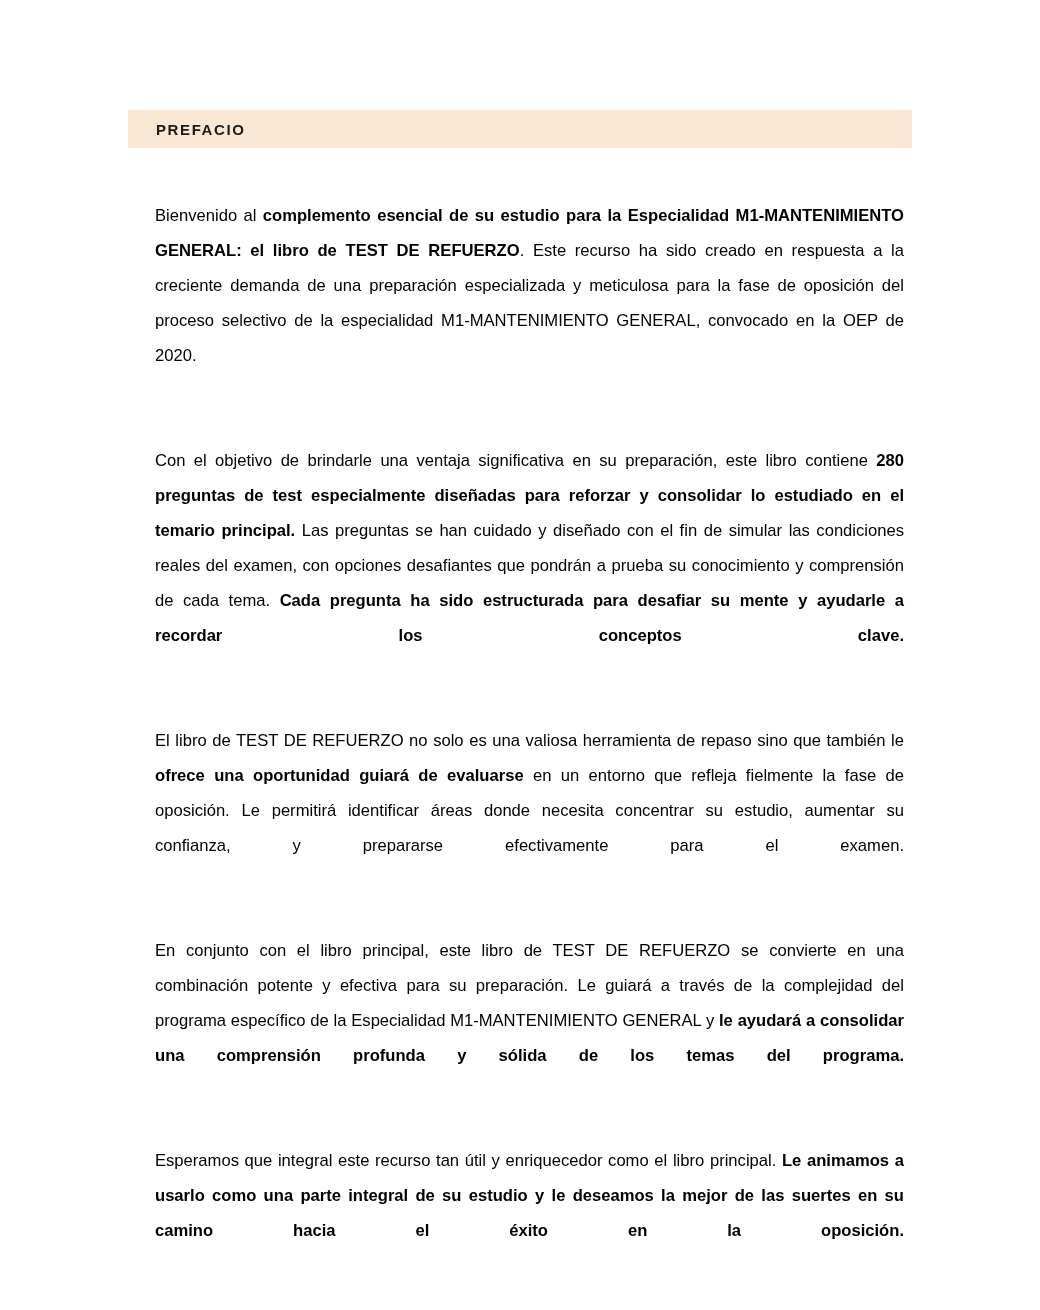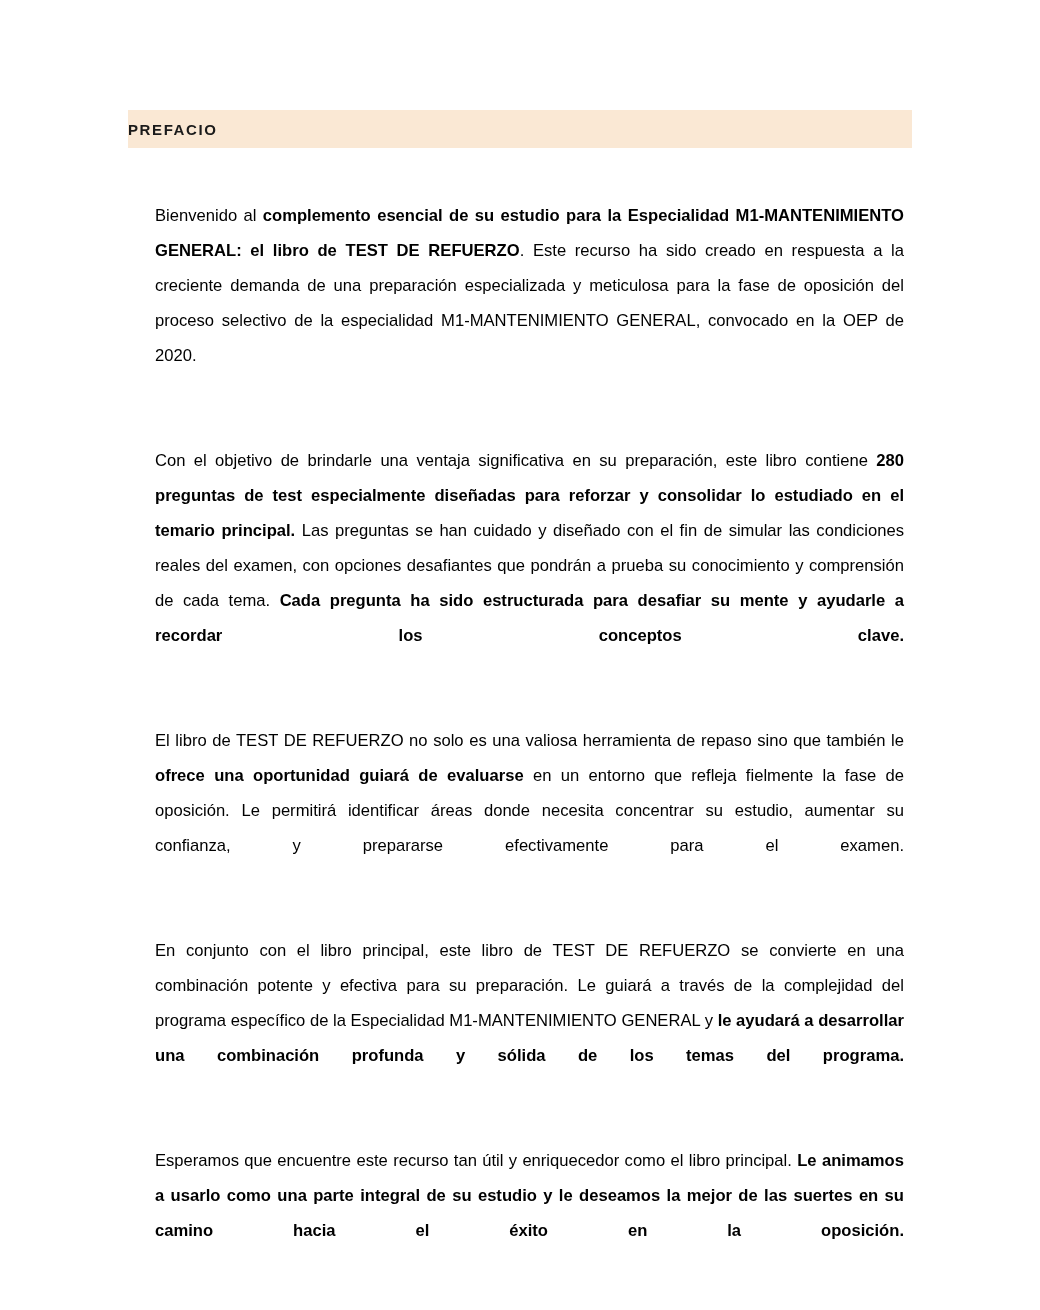--- a/index.html
+++ b/index.html
@@ -28,21 +28,21 @@
     position: absolute;
     left: 128px;
     top: 110px;
     width: 784px;
     height: 38px;
     background: #fae8d4;
     display: flex;
     align-items: center;
   }
   .section-banner-title {
-    padding-left: 0;
+    padding-left: 28px;
     font-size: 15px;
     font-weight: 700;
     letter-spacing: 1.6px;
     color: #1a1a1a;
     font-family: "Liberation Sans", sans-serif;
     white-space: nowrap;
   }
 
   
   .content {
@@ -86,18 +86,18 @@
 <div class="page">
 
   <div class="section-banner" style="background: rgb(250, 232, 212);">
     <span class="section-banner-title" style="color: rgb(26, 26, 26);">PREFACIO</span>
   </div>
 
   <div class="content">
     <p class="para"><span>Bienvenido al </span><b>complemento esencial de su estudio para la Especialidad M1-MANTENIMIENTO GENERAL: el libro de TEST DE REFUERZO</b><span>. Este recurso ha sido creado en respuesta a la creciente demanda de una preparación especializada y meticulosa para la fase de oposición del proceso selectivo de la especialidad M1-MANTENIMIENTO GENERAL, convocado en la OEP de 2020.</span></p>
     <p class="para"><span>Con el objetivo de brindarle una ventaja significativa en su preparación, este libro contiene </span><b>280 preguntas de test especialmente diseñadas para reforzar y consolidar lo estudiado en el temario principal.</b><span> Las preguntas se han cuidado y diseñado con el fin de simular las condiciones reales del examen, con opciones desafiantes que pondrán a prueba su conocimiento y comprensión de cada tema. </span><b>Cada pregunta ha sido estructurada para desafiar su mente y ayudarle a recordar los conceptos clave.</b></p>
     <p class="para"><span>El libro de TEST DE REFUERZO no solo es una valiosa herramienta de repaso sino que también le </span><b>ofrece una oportunidad guiará de evaluarse</b><span> en un entorno que refleja fielmente la fase de oposición. Le permitirá identificar áreas donde necesita concentrar su estudio, aumentar su confianza, y prepararse efectivamente para el examen.</span></p>
-    <p class="para"><span>En conjunto con el libro principal, este libro de TEST DE REFUERZO se convierte en una combinación potente y efectiva para su preparación. Le guiará a través de la complejidad del programa específico de la Especialidad M1-MANTENIMIENTO GENERAL y </span><b>le ayudará a desarrollar una combinación profunda y sólida de los temas del programa.</b></p>
-    <p class="para"><span>Esperamos que encuentre este recurso tan útil y enriquecedor como el libro principal. </span><b>Le animamos a usarlo como una parte integral de su estudio y le deseamos la mejor de las suertes en su camino hacia el éxito en la oposición.</b></p>
+    <p class="para"><span>En conjunto con el libro principal, este libro de TEST DE REFUERZO se convierte en una combinación potente y efectiva para su preparación. Le guiará a través de la complejidad del programa específico de la Especialidad M1-MANTENIMIENTO GENERAL y </span><b>le ayudará a consolidar una comprensión profunda y sólida de los temas del programa.</b></p>
+    <p class="para"><span>Esperamos que integral este recurso tan útil y enriquecedor como el libro principal. </span><b>Le animamos a usarlo como una parte integral de su estudio y le deseamos la mejor de las suertes en su camino hacia el éxito en la oposición.</b></p>
     <p class="para no-justify-last"><span>Feliz estudio y mejor fuerza en su preparación!</span></p>
   </div>
 
 </div>
 
 </body></html>

